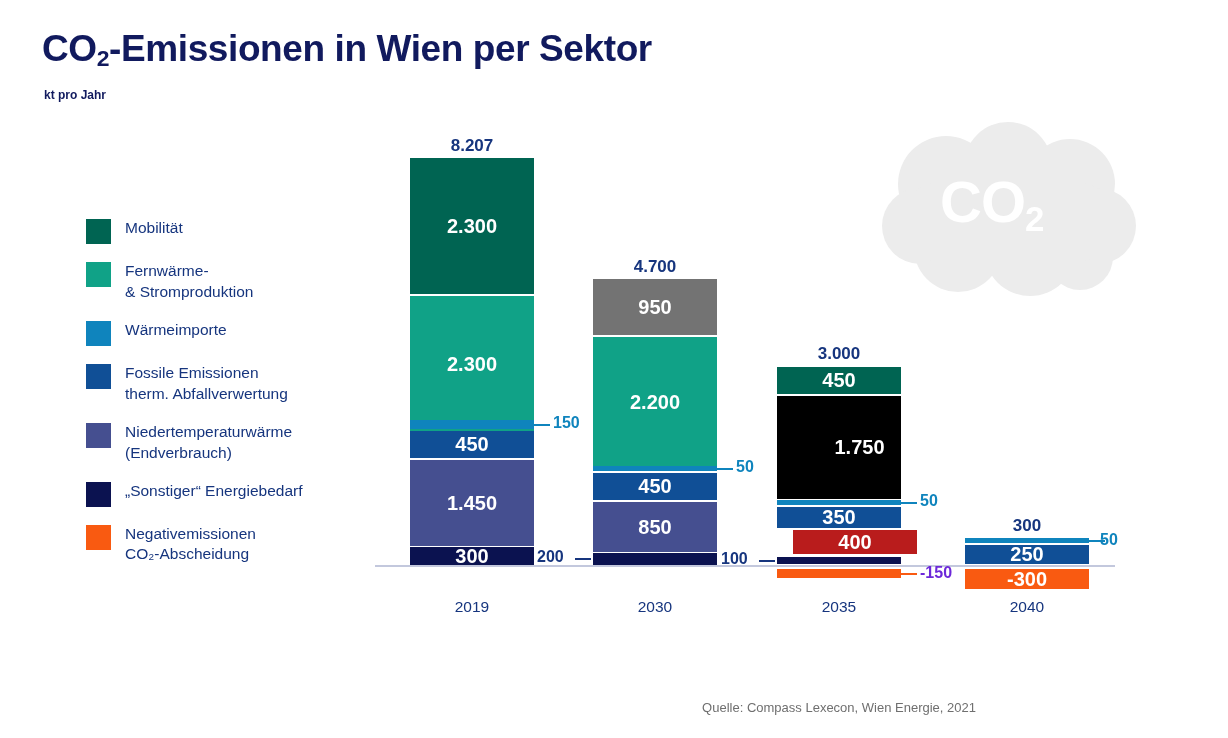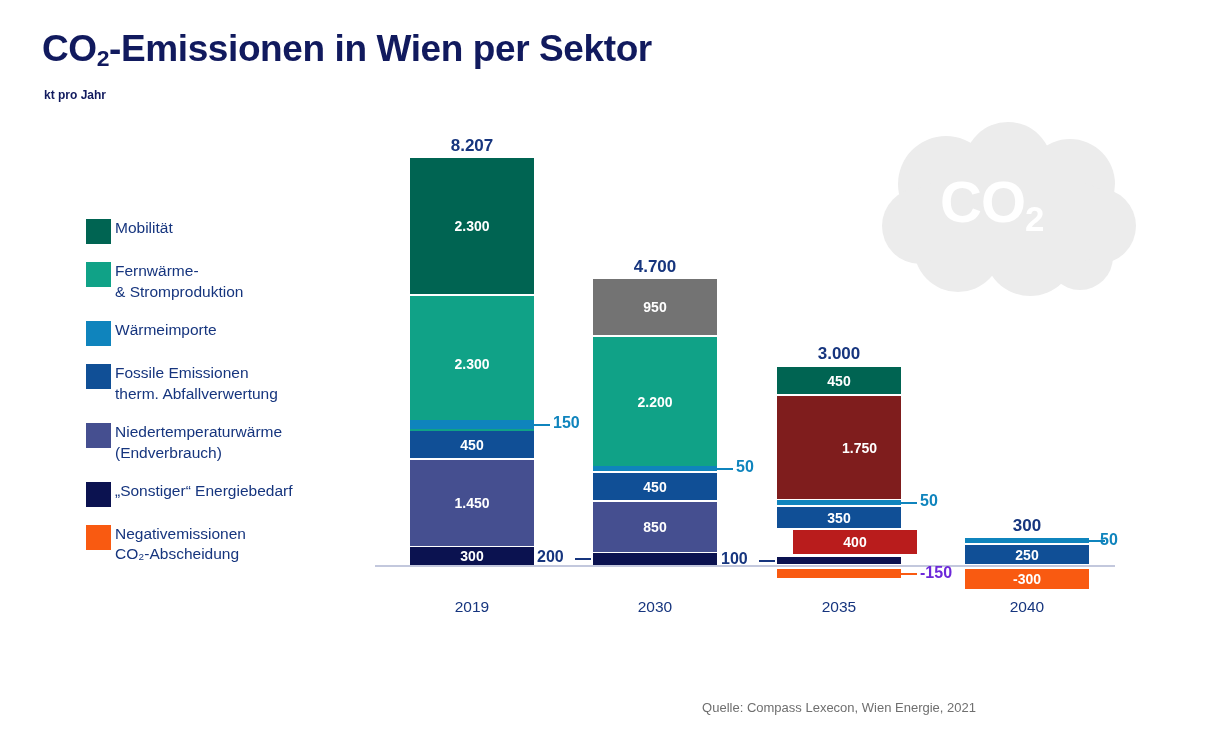--- a/index.html
+++ b/index.html
@@ -83,21 +83,21 @@
     align-items: flex-start;
     margin-bottom: 17px;
   }
   .legend-swatch {
     width: 25px;
     height: 25px;
     flex: 0 0 25px;
     margin-top: 1px;
   }
   .legend-label {
-    margin-left: 4px;
+    margin-left: 14px;
     font-size: 15.5px;
     color: #16357e;
     line-height: 1.35;
     white-space: pre-line;
   }
 
   
   .chart {
     position: absolute;
     left: 0;
@@ -116,21 +116,21 @@
   .col {
     position: absolute;
   }
   .seg {
     position: absolute;
     box-sizing: border-box;
     display: flex;
     align-items: center;
     justify-content: center;
     color: #ffffff;
-    font-size: 14px;
+    font-size: 20px;
     font-weight: bold;
   }
   .seg.thin { font-size: 0; }
   .top-total {
     position: absolute;
     font-size: 17px;
     font-weight: bold;
     color: #16357e;
     text-align: center;
     white-space: nowrap;
@@ -257,21 +257,21 @@
     </div>
     <div class="leader" style="left:717px; top:468px; width:16px; background:#0f84bd;"></div>
     <div class="callout" style="left:736px; top:458px; color:#0f84bd;">50</div>
     <div class="leader" style="left:575px; top:558px; width:16px; background:#16357e;"></div>
     <div class="callout" style="left:537px; top:548px; color:#16357e;">200</div>
     <div class="x-label" style="left:593px; top:598px; width:124px;">2030</div>
 
     <div class="top-total" style="left:777px; top:344px; width:124px;">3.000</div>
     <div class="col" style="left:777px; top:0; width:124px;">
       <div class="seg" style="left:0; width:124px; top:367px; height:27px; background:#006452;">450</div>
-      <div class="seg" style="left:0; width:124px; top:396px; height:103px; background:#7f1d1d;padding-left:41px;">1.750</div>
+      <div class="seg" style="left:0; width:124px; top:396px; height:103px; background:#000000;padding-left:41px;">1.750</div>
       <div class="seg thin" style="left:0; width:124px; top:500px; height:5px; background:#0f84bd;">50</div>
       <div class="seg" style="left:0; width:124px; top:507px; height:21px; background:#104f96;">350</div>
       <div class="seg" style="left:16px; width:124px; top:530px; height:24px; background:#b91c1c;">400</div>
       <div class="seg thin" style="left:0; width:124px; top:557px; height:7px; background:#0b1250;">100</div>
       <div class="seg thin" style="left:0; width:124px; top:569px; height:9px; background:#f95a11;">-150</div>
     </div>
     <div class="leader" style="left:901px; top:502px; width:16px; background:#0f84bd;"></div>
     <div class="callout" style="left:920px; top:492px; color:#0f84bd;">50</div>
     <div class="leader" style="left:759px; top:560px; width:16px; background:#16357e;"></div>
     <div class="callout" style="left:721px; top:550px; color:#16357e;">100</div>

